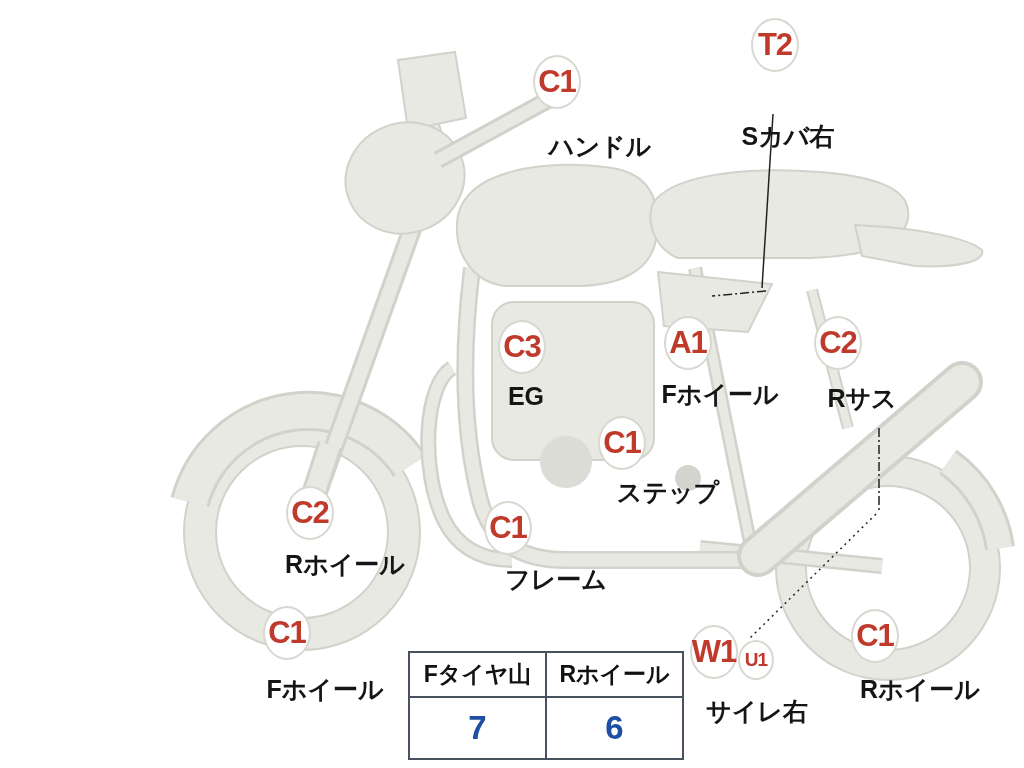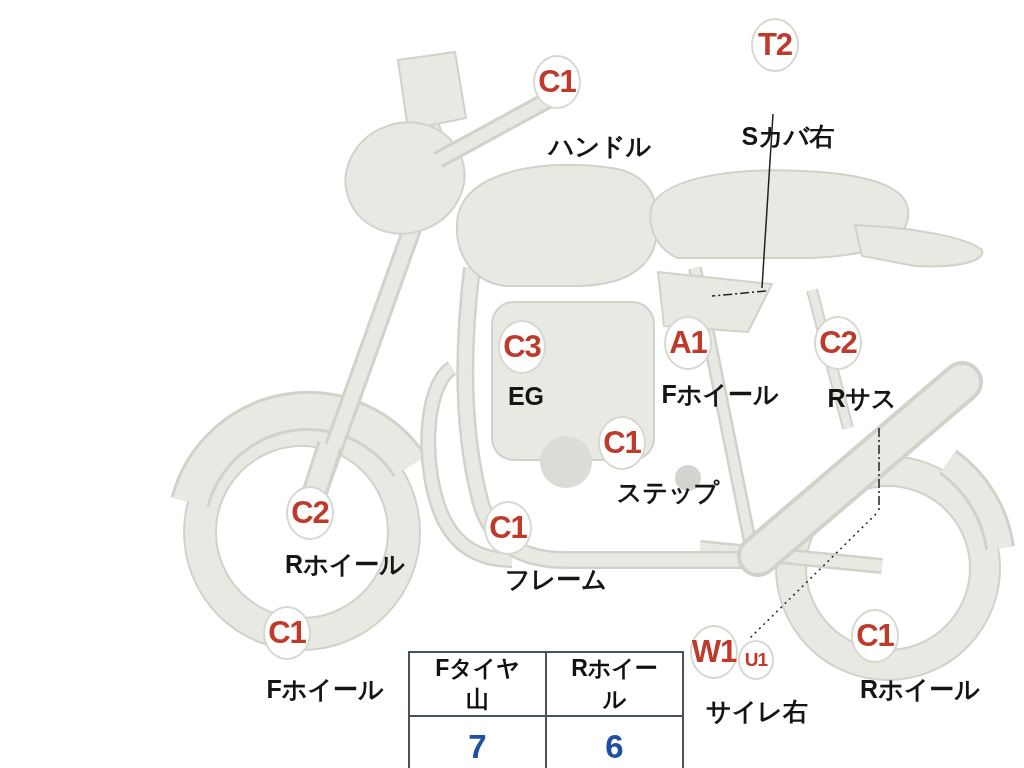--- a/index.html
+++ b/index.html
@@ -42,21 +42,21 @@
   .m-rwheel{left:851px;top:609px;}          .m-rwheel .mlabel{left:69px;top:64px;}
 
   
   .tire-table{
     position:absolute;left:408px;top:651px;border-collapse:collapse;
     background:#ffffff;
   }
   .tire-table th,.tire-table td{
     border:2px solid #47525e;text-align:center;box-sizing:border-box;width:137px;
   }
-  .tire-table th{height:45px;font-size:23px;font-weight:600;color:#111;padding:0 21px;}
+  .tire-table th{height:45px;font-size:23px;font-weight:600;color:#111;padding:0 10px;}
   .tire-table td{height:62px;font-size:33px;font-weight:600;color:#1f4fa0;}
 </style>
 </head>
 <body>
 
 <div id="stage">
 
   <svg id="bike-svg" viewBox="0 0 1024 768">
 
     <g>

